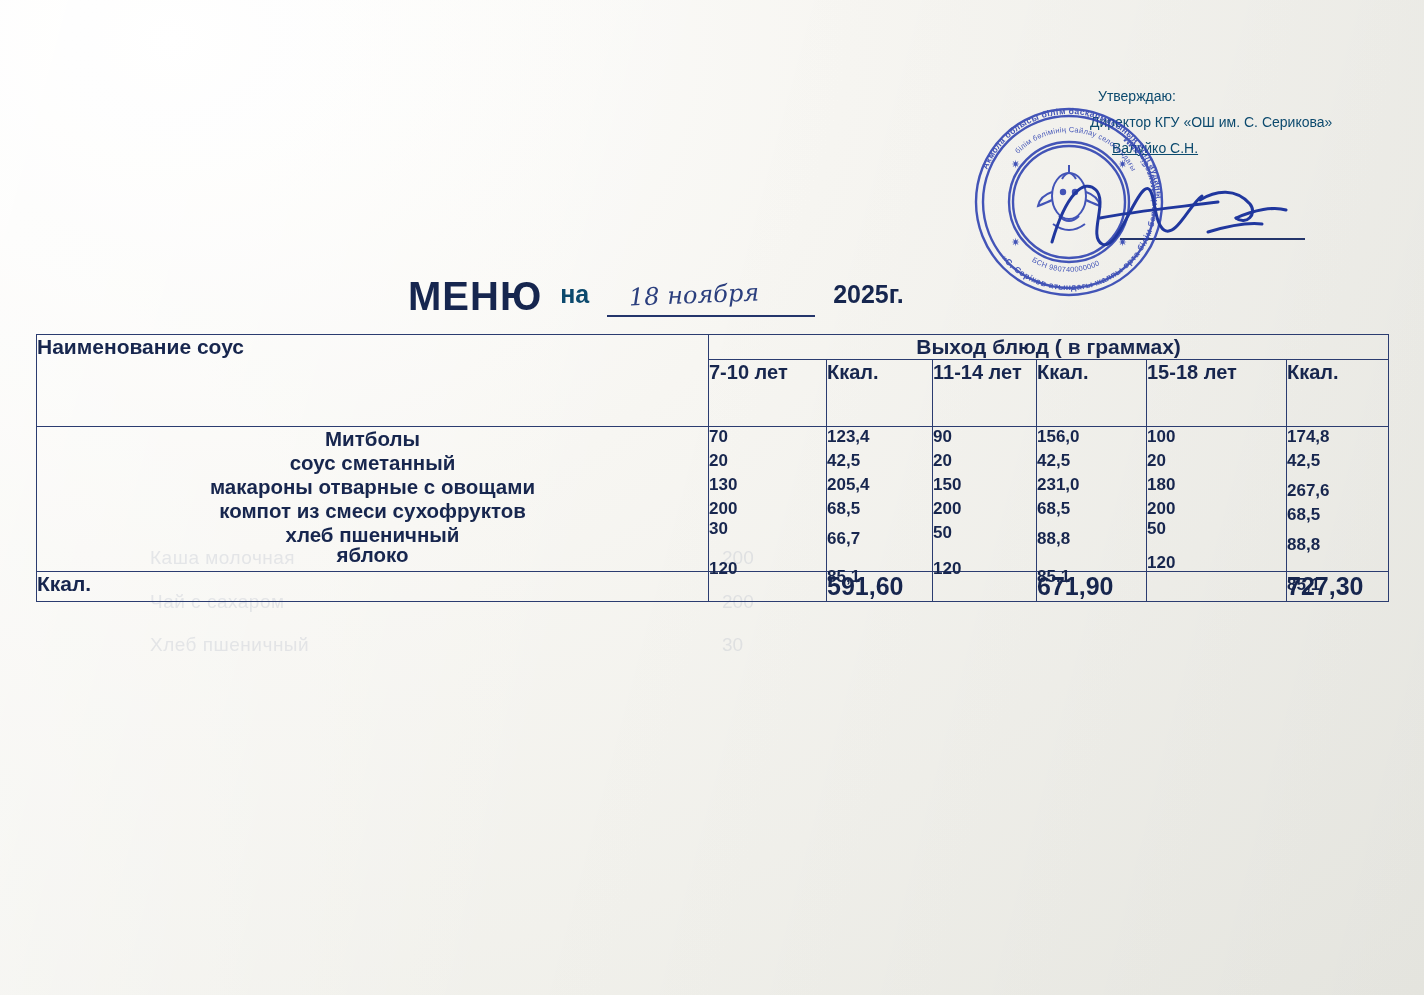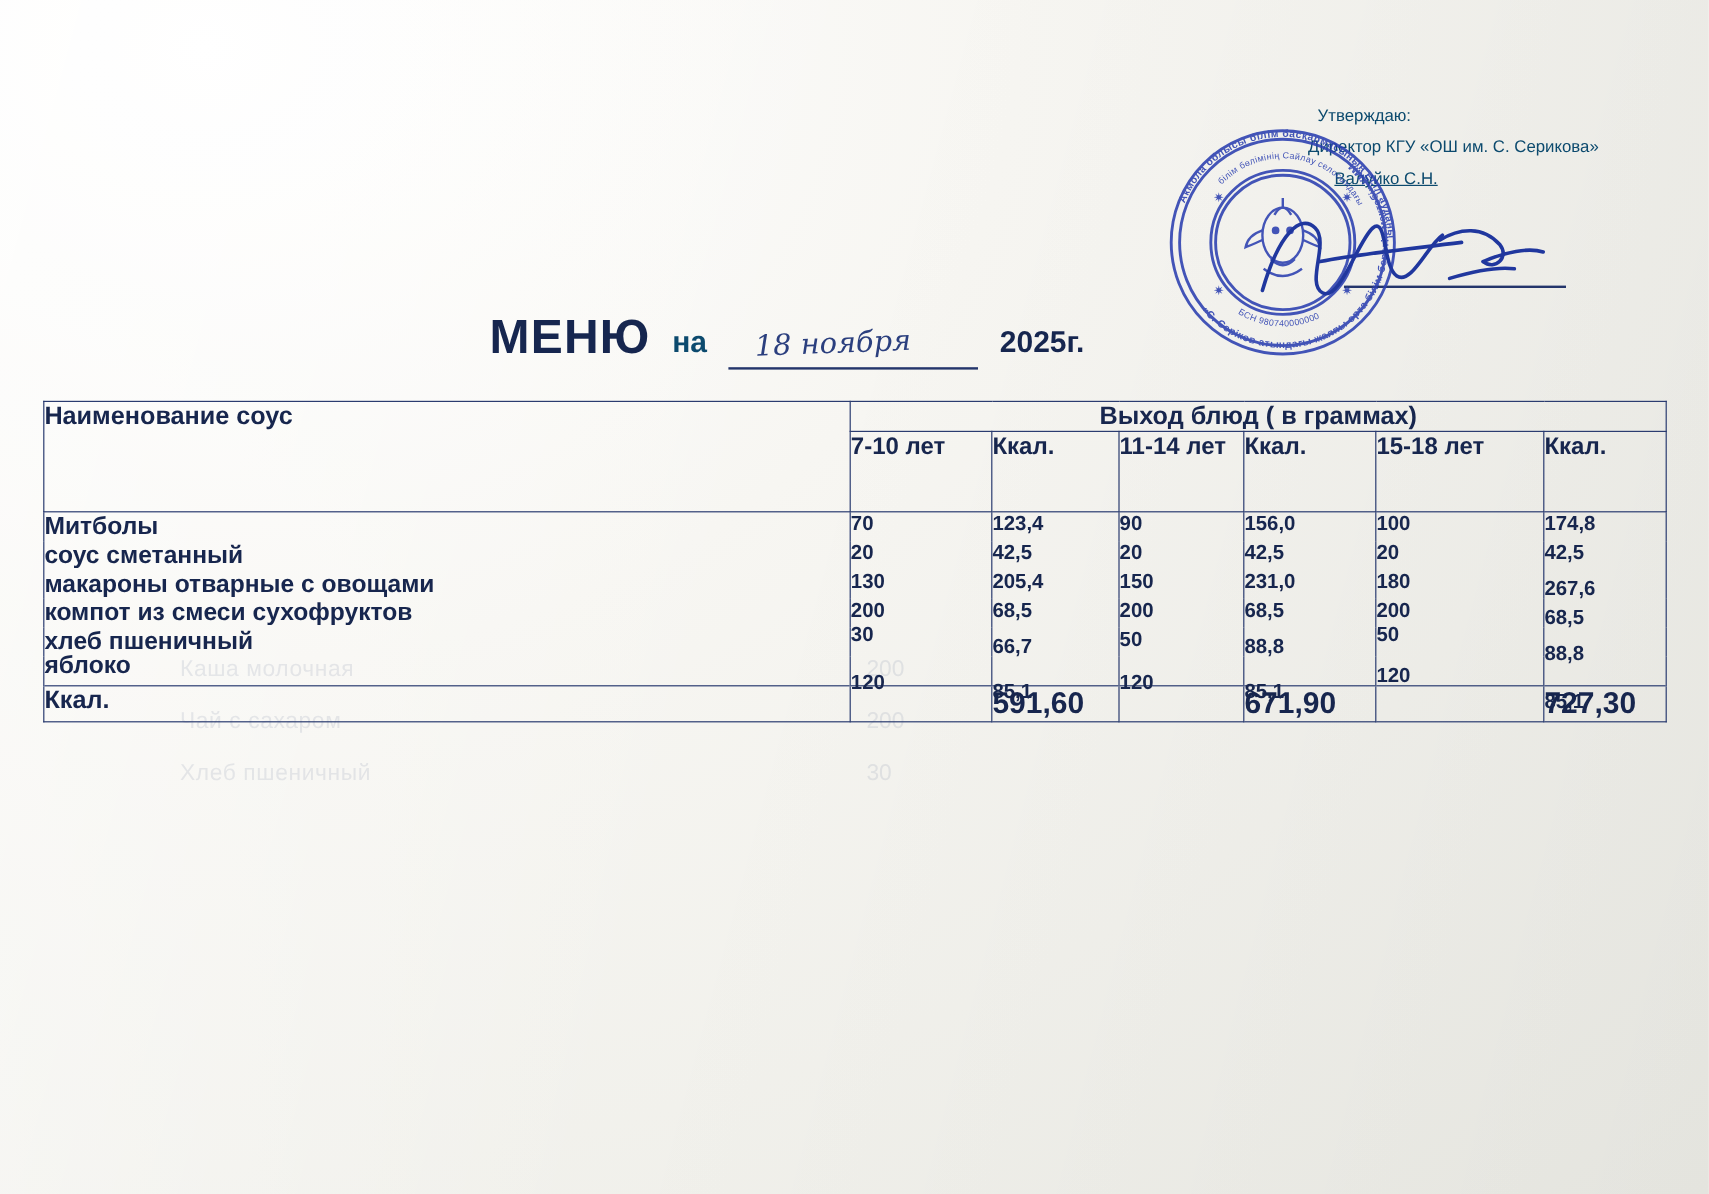--- a/index.html
+++ b/index.html
@@ -76,23 +76,23 @@
     top: 160px;
     width: 250px;
     height: 110px;
     pointer-events: none;
   }
 
   
   .title-row {
     position: absolute;
     left: 408px;
-    top: 259px;
+    top: 274px;
     display: flex;
-    align-items: flex-end;
+    align-items: center;
     gap: 18px;
   }
   .title-main {
     font-size: 40px;
     font-weight: 700;
     letter-spacing: 1px;
     color: #16264f;
   }
   .title-na {
     font-size: 25px;
@@ -171,21 +171,21 @@
     text-align: left;
     padding: 12px 0 22px 14px;
     font-size: 20px;
     font-weight: 700;
     line-height: 1.25;
     height: 66px;
     margin-left: 44px;
   }
 
   td.dish {
-    text-align: left;
+    text-align: center;
     padding-left: 28px;
     font-weight: 600;
     font-size: 20.5px;
     margin-left: 28px;
   }
   td.num {
     text-align: left;
     padding-left: 14px;
     font-weight: 600;
     font-size: 17px;

